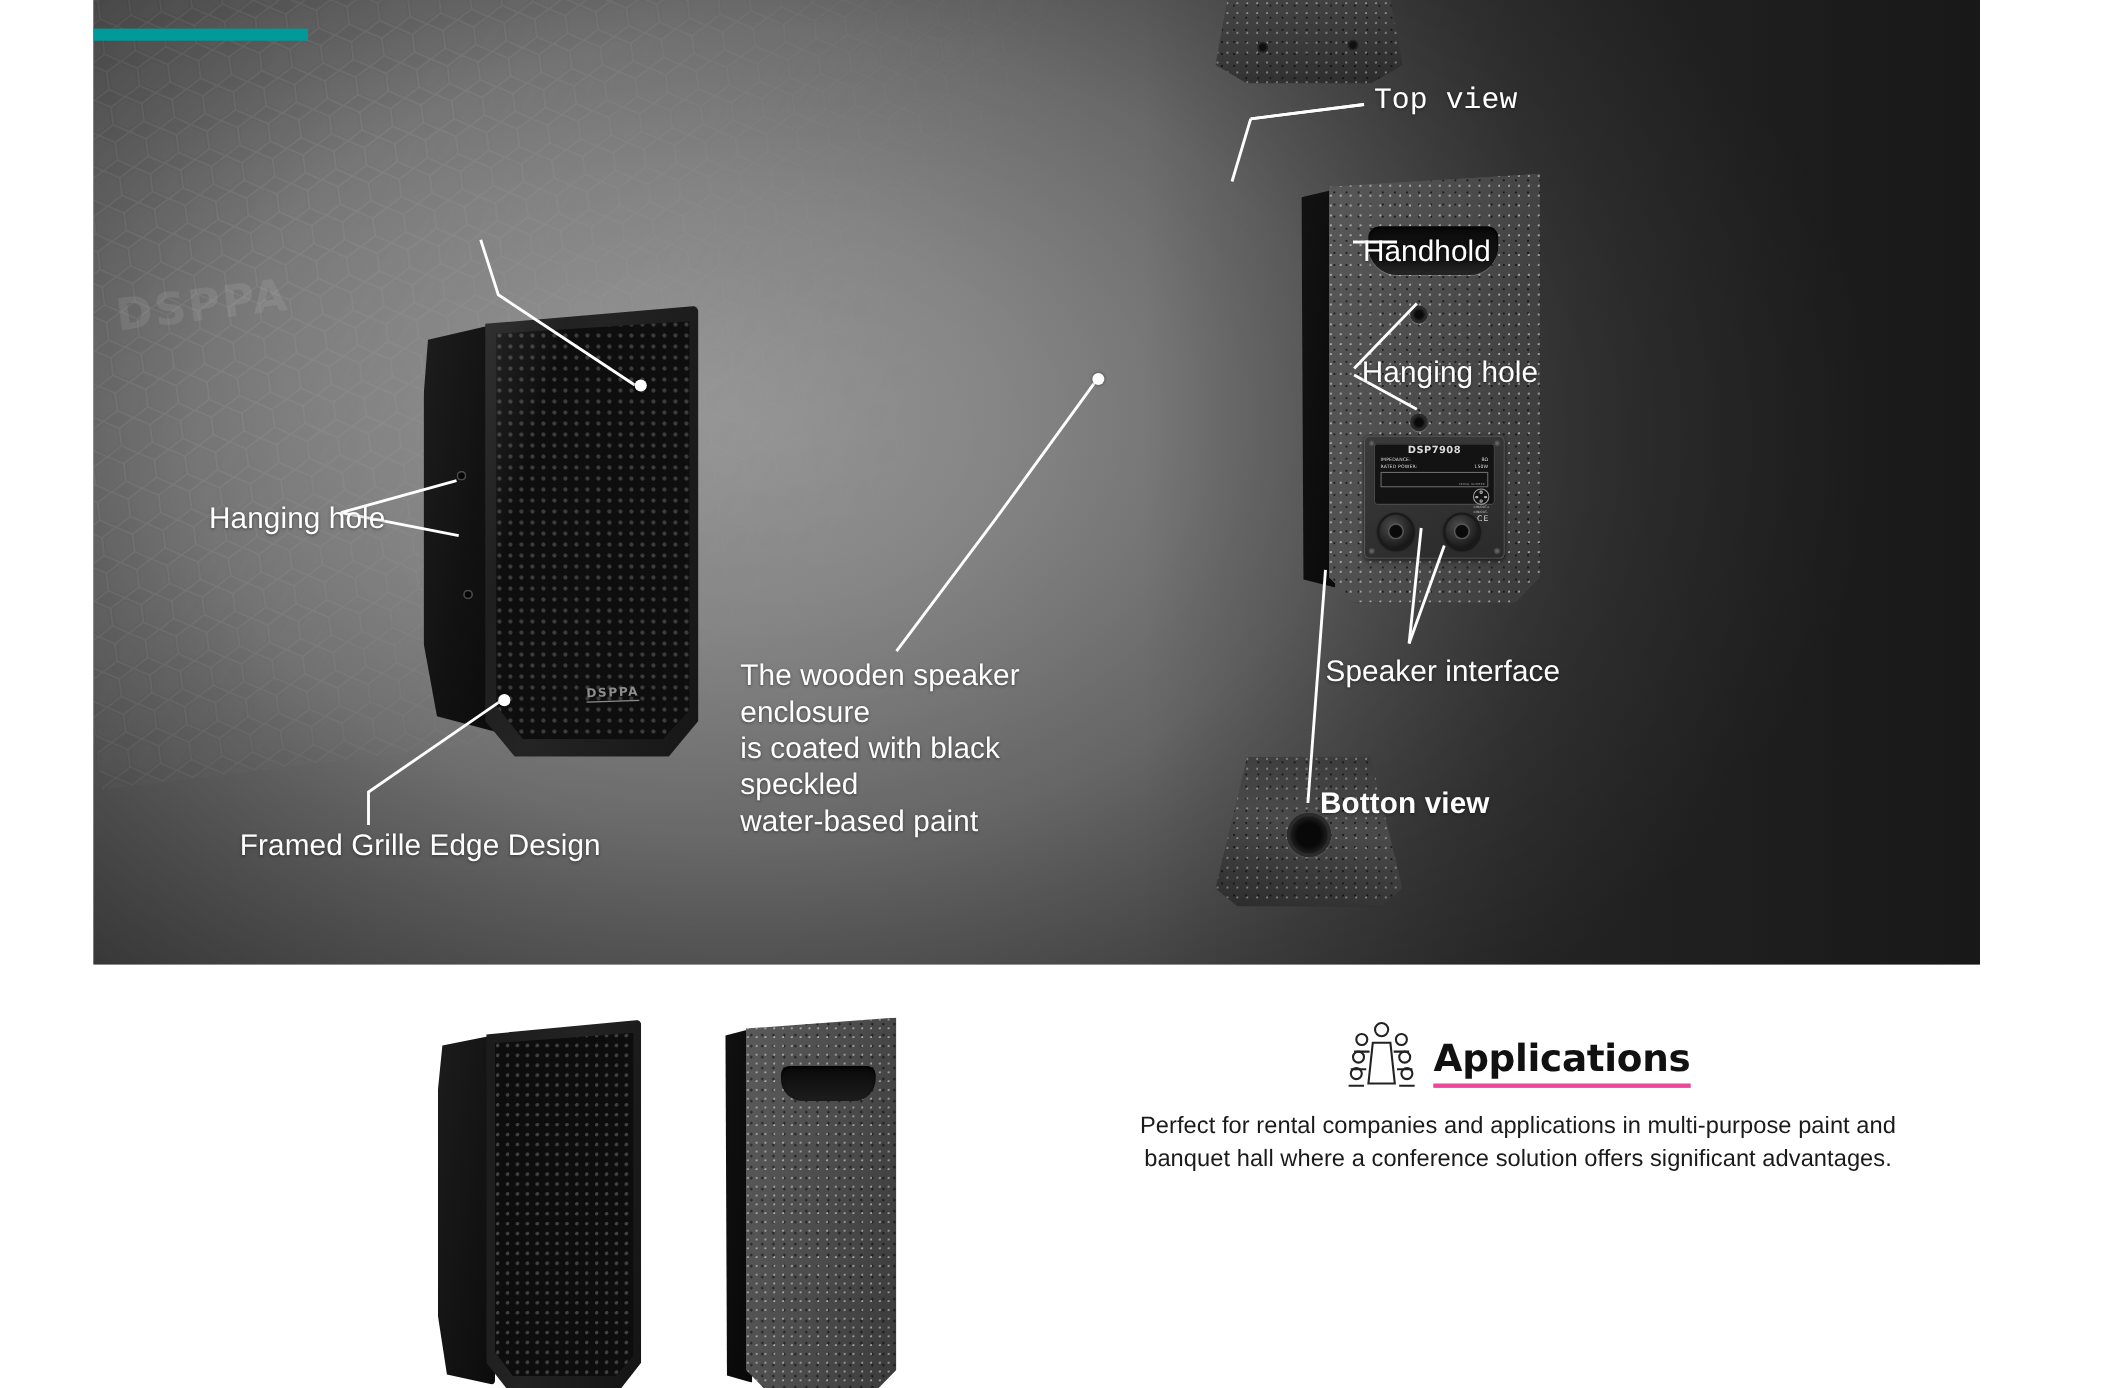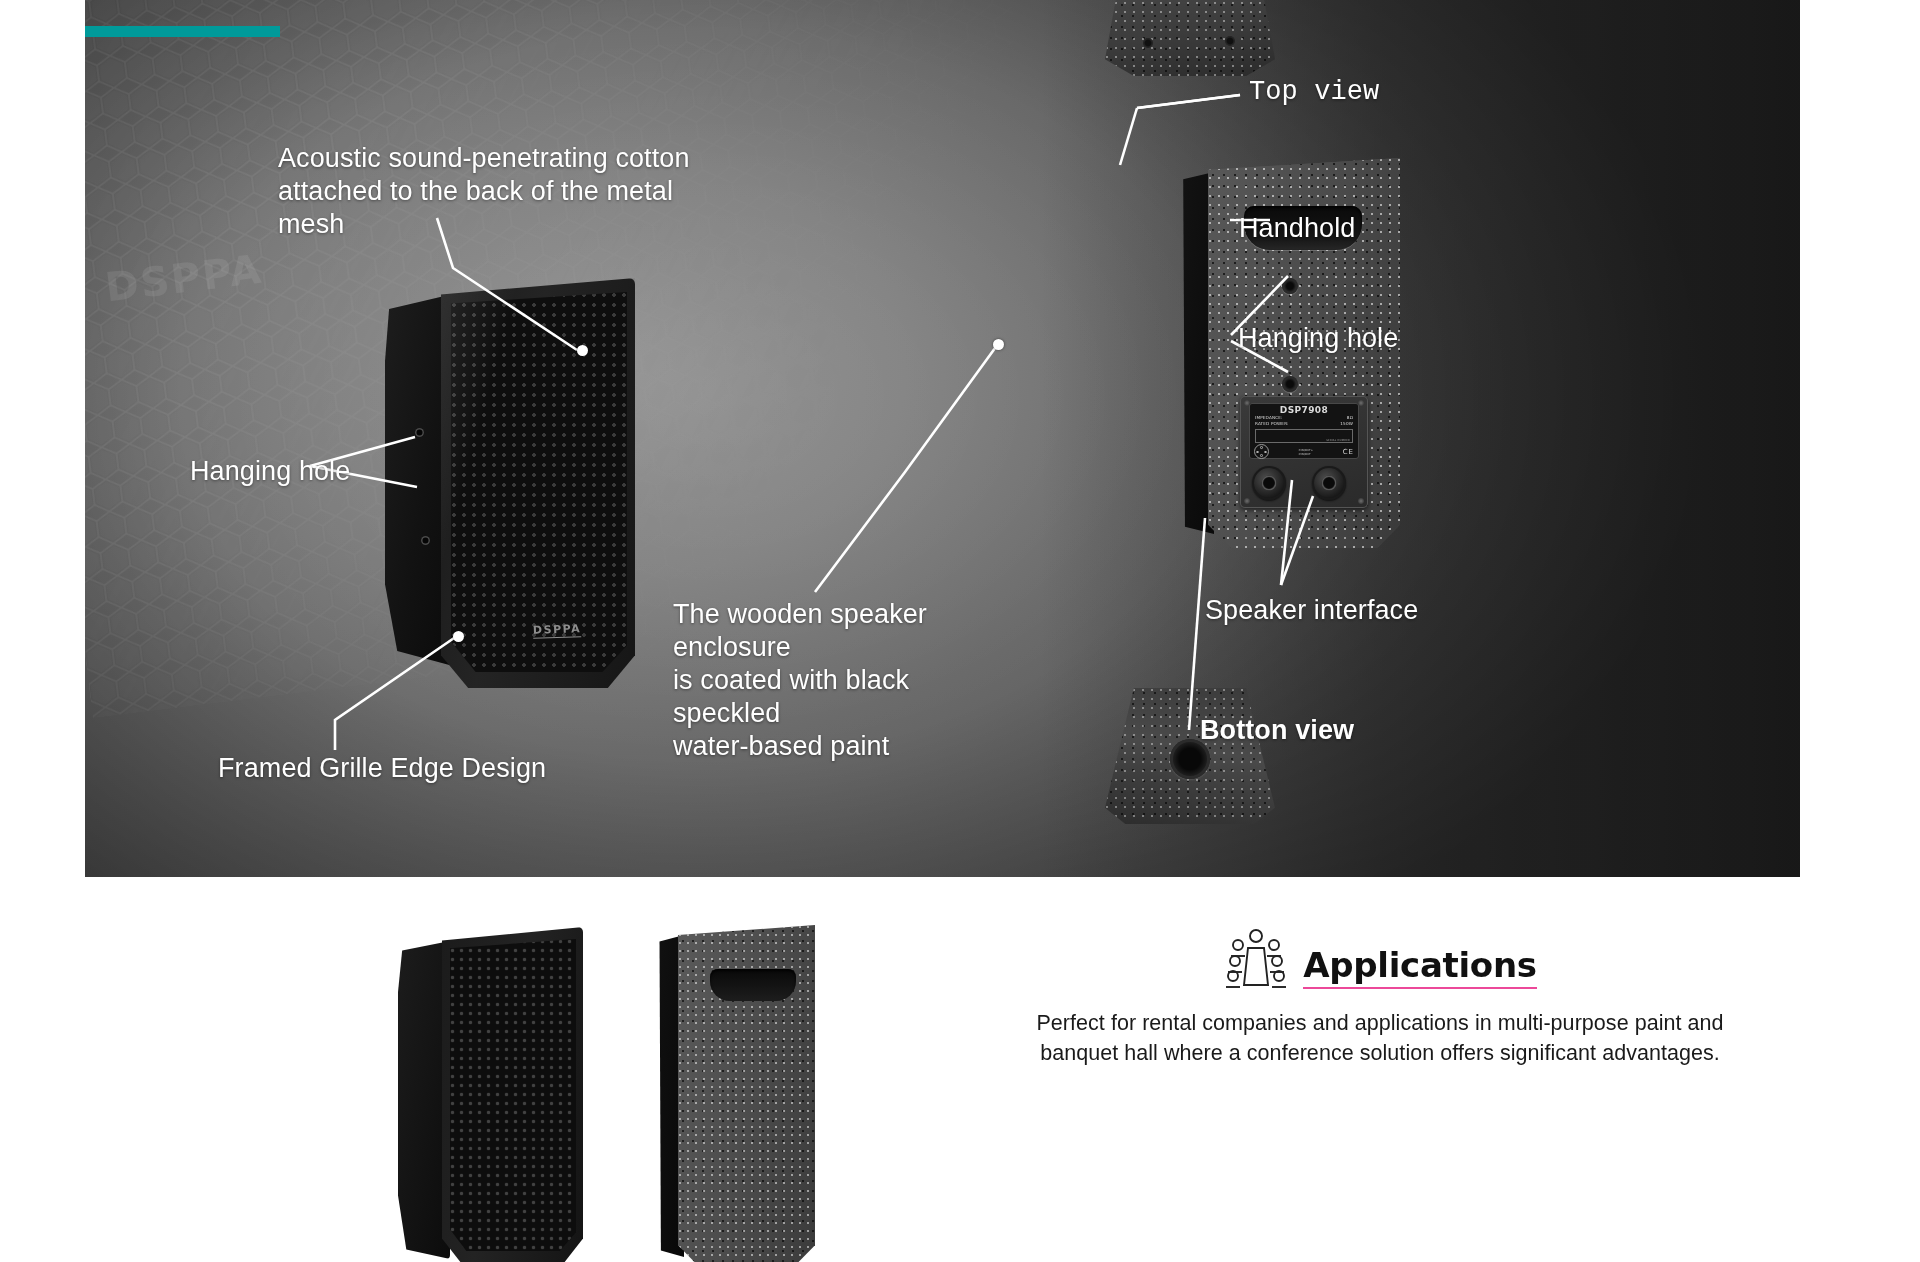--- a/index.html
+++ b/index.html
@@ -151,21 +151,21 @@
     background:radial-gradient(circle,#6f6f6f,#262626); }
   .plate{
     position:absolute; left:9px; top:7px; width:110px; height:56px;
     background:#131313; border-radius:3px; box-shadow:inset 0 0 0 1px #484848;
     color:#dcdcdc; font-family:"DejaVu Sans", sans-serif;
   }
   .plate-model{ text-align:center; font-size:9px; font-weight:700; letter-spacing:.4px; margin-top:2px; }
   .plate-row{ display:flex; justify-content:space-between; font-size:4.2px; padding:0 6px; letter-spacing:.15px; line-height:1.45; }
   .plate-box{ margin:2px 6px 0; height:14px; border:.7px solid #6a6a6a; position:relative; }
   .plate-serial{ position:absolute; right:2px; bottom:0px; font-size:2.6px; color:#9a9a9a; letter-spacing:.2px; }
-  .plate-bottom{ display:flex; align-items:center; justify-content:space-between; padding:1px 5px 0; }
+  .plate-bottom{ display:flex; align-items:flex-end; justify-content:space-between; padding:1px 5px 0;flex-direction:column; }
   .plate-pinout{ width:15px; height:15px; border-radius:50%; border:.8px solid #9a9a9a; position:relative; }
   .pin{ position:absolute; width:2.6px; height:2.6px; border-radius:50%; border:.6px solid #b0b0b0; }
   .plate-inout{ font-size:2.8px; line-height:1.5; color:#c4c4c4; }
   .plate-marks{ font-size:7px; letter-spacing:1px; color:#d6d6d6; }
   .speakon{
     position:absolute; width:34px; height:34px; border-radius:50%;
     background:radial-gradient(circle at 42% 38%, #4e4e4e 0%, #272727 48%, #121212 75%, #3a3a3a 100%);
     box-shadow:inset 0 0 0 2px #1a1a1a, 0 1px 2px rgba(0,0,0,.7);
   }
   .speakon::after{
@@ -261,21 +261,21 @@
     background:linear-gradient(180deg,#090909,#1d1d1d);
     border-radius:8px 8px 20px 20px;
     box-shadow:inset 0 2px 3px rgba(0,0,0,.9);
   }
 
   
   .apps{ position:absolute; left:1000px; top:50px; width:760px; }
   .apps-head{ display:flex; align-items:flex-end; justify-content:center; gap:14px; }
   .apps-title{
     font-family:"DejaVu Sans", sans-serif; font-size:34px; font-weight:700;
-    color:#111; letter-spacing:-.3px; border-bottom:2px solid #ec4899; padding-bottom:3px; line-height:1.05;
+    color:#111; letter-spacing:-.3px; border-bottom:4px solid #ec4899; padding-bottom:3px; line-height:1.05;
   }
   .apps-body{
     margin-top:20px; text-align:center; color:#1a1a1a;
     font-size:21.5px; line-height:1.38; letter-spacing:.05px;
     font-family:"Liberation Sans", sans-serif;
   }
 </style>
 </head>
 <body>
 
@@ -398,22 +398,20 @@
       </g>
       <g stroke="#ffffff" stroke-width="2.6" fill="none">
         <path d="M1155,95 L1052,108"></path>
       </g>
     </svg>
 
     <span class="dot" style="left:492px; top:345px;"></span>
     <span class="dot" style="left:368px; top:631px;"></span>
     <span class="dot" style="left:908px; top:339px;"></span>
 
-    <div class="callout c-cotton">Acoustic sound-penetrating cotton
-attached to the back of the metal mesh</div>
     <div class="callout c-hangL">Hanging hole</div>
     <div class="callout c-wooden">The wooden speaker enclosure
 is coated with black speckled
 water-based paint</div>
     <div class="callout c-framed">Framed Grille Edge Design</div>
     <div class="callout c-topview">Top view</div>
     <div class="callout c-handhold">Handhold</div>
     <div class="callout c-hangR">Hanging hole</div>
     <div class="callout c-speakif">Speaker interface</div>
     <div class="callout c-botview">Botton view</div>

